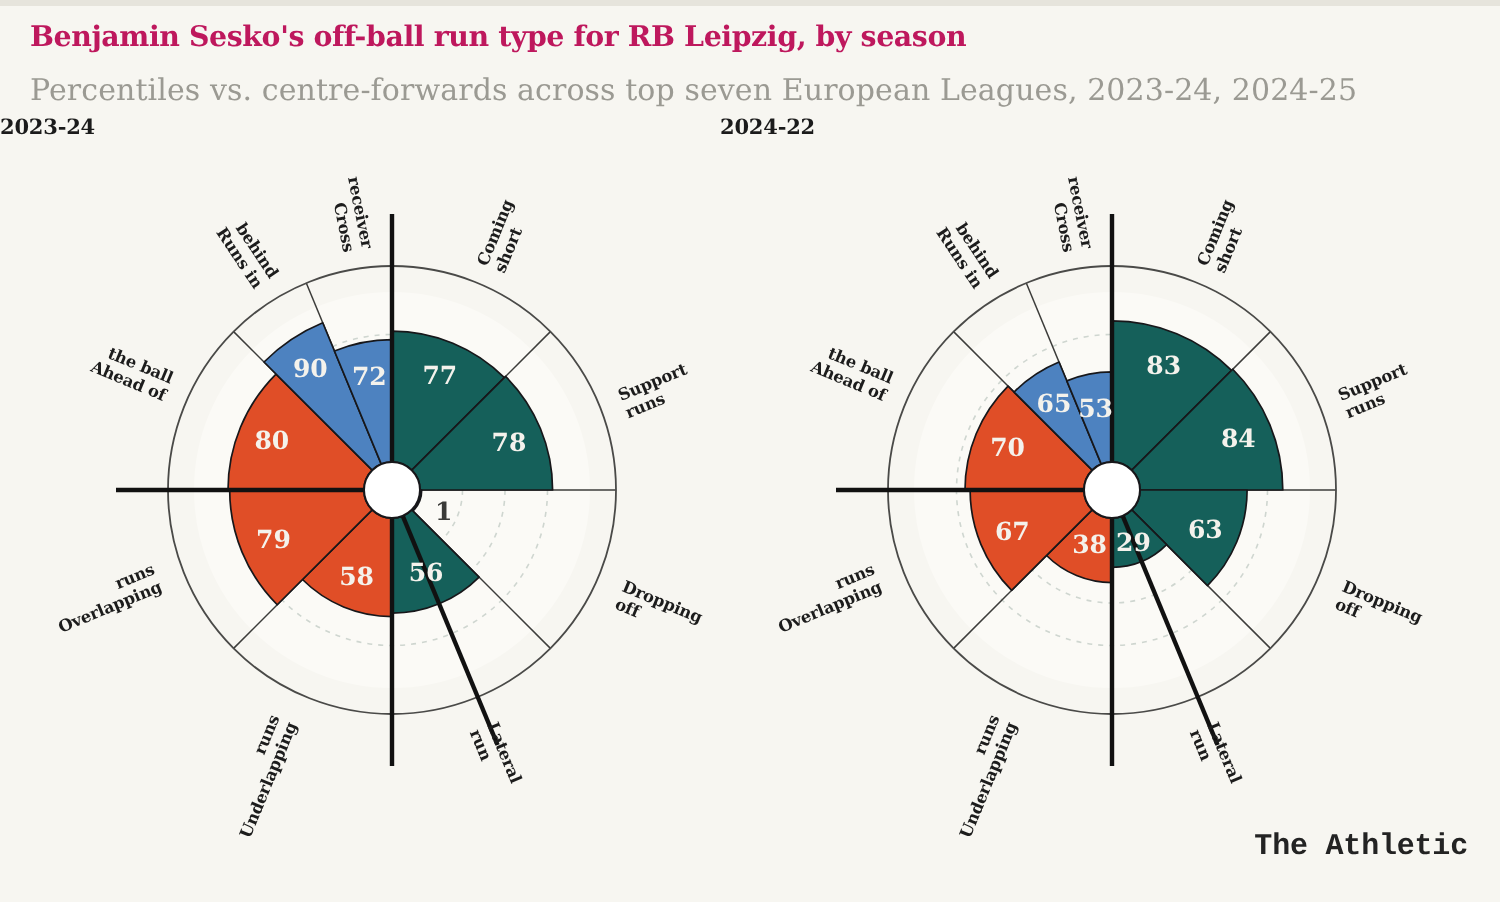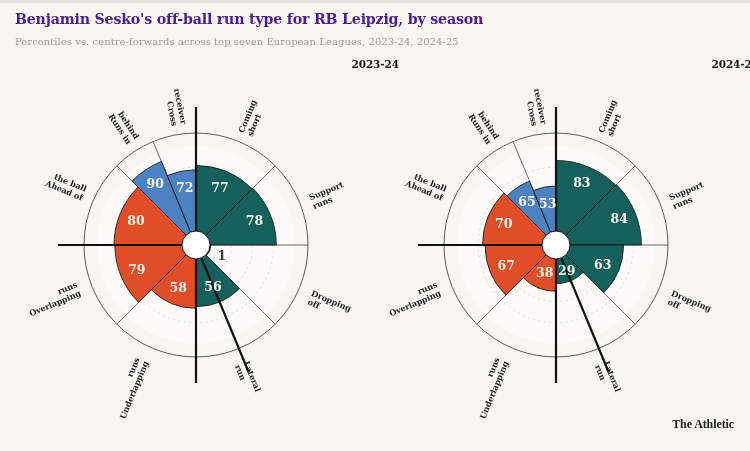--- a/index.html
+++ b/index.html
@@ -28,63 +28,62 @@
     background: #e6e4dc;
   }
   .title {
     position: absolute;
     left: 15px;
     top: 11px;
     font-family: "DejaVu Serif", serif;
     font-weight: bold;
     font-size: 14.2px;
     letter-spacing: -0.2px;
-    color: #4c1d95;
+    color: #be185d;
     white-space: nowrap;
   }
   .subtitle {
     position: absolute;
     left: 15px;
     top: 36px;
     font-family: "DejaVu Serif", serif;
-    font-size: 10px;
+    font-size: 15px;
     color: #9b9a93;
     letter-spacing: 0.05px;
     white-space: nowrap;
     text-align: center;
   }
   .credit {
     position: absolute;
     right: 16px;
     bottom: 19px;
-    font-family: Liberation Serif, serif;
-    font-weight: bold;
-    font-size: 12px;
+    font-family: Liberation Mono, monospace;
+    font-weight: bold;
+    font-size: 15px;
     color: #232323;
     letter-spacing: -0.1px;
   }
   .chart-wrap {
     position: absolute;
     top: 0;
     width: 375px;
     height: 451px;
   }
   #chart-left  { left: 0px; }
   #chart-right { left: 360px; }
   .season-label {
     position: absolute;
     top: 58px;
     width: 100%;
-    text-align: right;
+    text-align: left;
     font-family: "DejaVu Serif", serif;
     font-weight: bold;
     font-size: 10.5px;
     color: #1b1b1b;
     letter-spacing: -0.1px;
-    padding-left: 24px;
   }
   svg { display: block; position: absolute; left: 0; top: 0; }
   .seg-value {
     font-family: "DejaVu Serif", serif;
     font-weight: bold;
     font-size: 12.5px;
     fill: #f4f2ec;
   }
   .seg-value.dark { fill: #3a3a38; }
   .axis-label {

